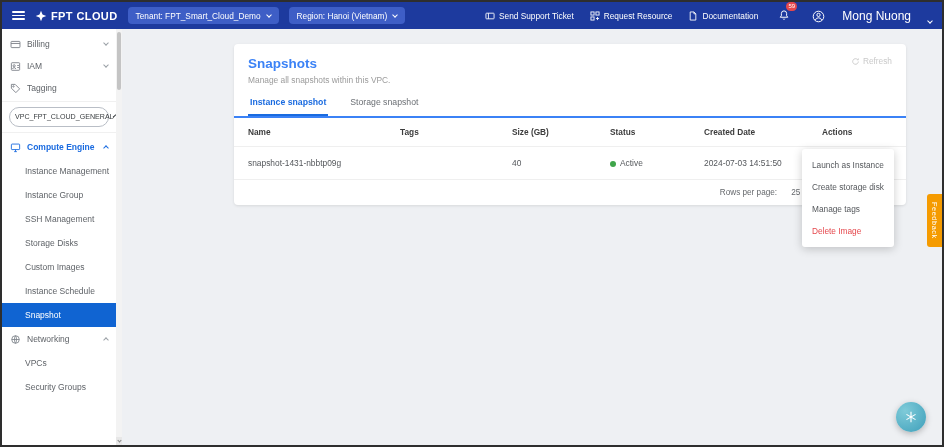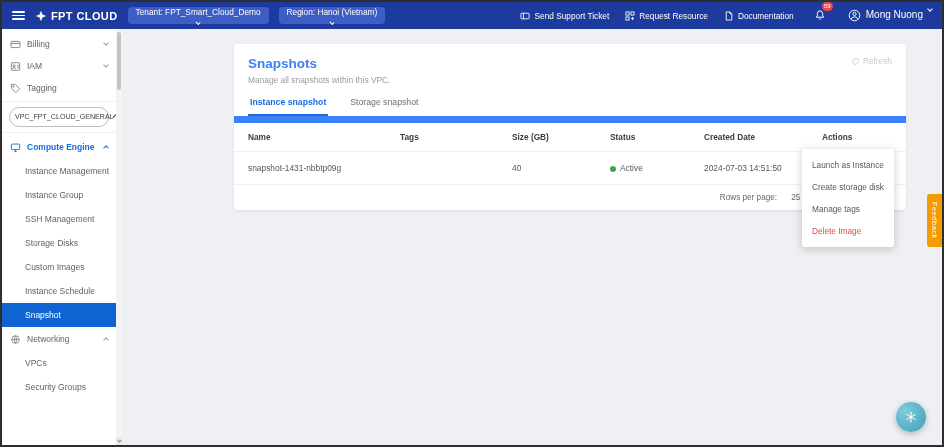--- a/index.html
+++ b/index.html
@@ -14,30 +14,30 @@
   
   .header{
     height:27px;background:#1d3a9e;color:#fff;
     display:flex;align-items:center;gap:10px;padding:0 10px;
   }
   .hamburger{width:13px;height:9px;display:flex;flex-direction:column;justify-content:space-between;cursor:pointer}
   .hamburger i{display:block;height:1.6px;background:#fff;border-radius:1px}
   .brand{display:flex;align-items:center;gap:4px;font-weight:bold;font-size:11px;letter-spacing:.4px;white-space:nowrap}
   .hbtn{
     background:#3e5ec6;border-radius:4px;height:17px;padding:0 8px;
-    display:flex;align-items:center;gap:6px;font-size:8.3px;cursor:pointer;white-space:nowrap;flex-direction:column;
+    display:flex;align-items:center;gap:6px;font-size:8.3px;cursor:pointer;white-space:nowrap;
   }
   .spacer{flex:1}
   .hlink{display:flex;align-items:center;gap:4px;font-size:8.3px;cursor:pointer;white-space:nowrap;margin-left:6px}
   .bell-wrap{position:relative;margin-left:10px;cursor:pointer}
   .badge{
     position:absolute;top:-5px;right:-7px;background:#e5484d;color:#fff;
     font-size:6px;line-height:9px;min-width:11px;height:9px;border-radius:5px;text-align:center;padding:0 1px;
   }
-  .user{display:flex;align-items:flex-start;gap:5px;font-size:10px;margin-left:12px;cursor:pointer;white-space:nowrap}
+  .user{display:flex;align-items:flex-end;gap:17px;font-size:12px;margin-left:12px;cursor:pointer;white-space:nowrap}
   .chv{display:inline-block;width:4px;height:4px;border-right:1.2px solid currentColor;border-bottom:1.2px solid currentColor}
   .chv.down{transform:rotate(45deg);margin-top:-2px}
   .chv.up{transform:rotate(-135deg);margin-top:2px}
   .chv.left{transform:rotate(135deg)}
   .chv.right{transform:rotate(-45deg)}
   
   .app{display:flex;height:416px}
   .sidebar{width:114px;background:#fff;padding-top:4px;font-size:8.5px;color:#5f6368;overflow:hidden;position:relative}
   .sb-scroll{width:6px;background:#f3f3f3;position:relative}
   .sb-thumb{position:absolute;top:3px;left:1px;width:4px;height:58px;background:#c4c4c4;border-radius:2px;cursor:pointer}
@@ -61,21 +61,21 @@
   
   .main{flex:1;position:relative;background:#eef0f3}
   .card{
     position:absolute;left:112px;top:15px;width:672px;background:#fff;border-radius:4px;
     box-shadow:0 1px 3px rgba(0,0,0,.1);
   }
   .card-head{padding:12px 14px 7px;display:flex;justify-content:space-between;align-items:flex-start}
   .page-title{font-size:13.5px;font-weight:bold;color:#3b82f6}
   .page-sub{font-size:8.4px;color:#9b9b9b;margin-top:4px}
   .refresh{display:flex;align-items:center;gap:3px;font-size:8.3px;color:#c9c9c9;cursor:pointer}
-  .tabs{display:flex;gap:20px;padding:0 14px;border-bottom:7px solid #3b82f6}
+  .tabs{display:flex;gap:20px;padding:0 14px;border-bottom:2px solid #3b82f6}
   .tab{font-size:8.7px;color:#6b6f74;padding:5px 2px 7px;cursor:pointer;border-bottom:2px solid transparent;white-space:nowrap}
   .tab.active{color:#1a6be0;font-weight:bold;border-bottom-color:#1a6be0}
   table{width:100%;border-collapse:collapse;font-size:8.4px;table-layout:fixed}
   th{text-align:left;font-weight:bold;color:#3c3c3c;padding:9px 6px;font-size:8.3px}
   td{color:#55585c;padding:9px 6px;border-top:1px solid #efefef}
   th:first-child,td:first-child{padding-left:14px}
   .col-name{width:160px}.col-tags{width:112px}.col-size{width:98px}
   .col-status{width:94px}.col-created{width:118px}.col-actions{width:90px}
   .dot{display:inline-block;width:6px;height:6px;border-radius:50%;background:#3fa54a;margin-right:4px;vertical-align:middle}
   .dots-btn{display:inline-flex;width:14px;height:14px;align-items:center;justify-content:center;cursor:pointer}

